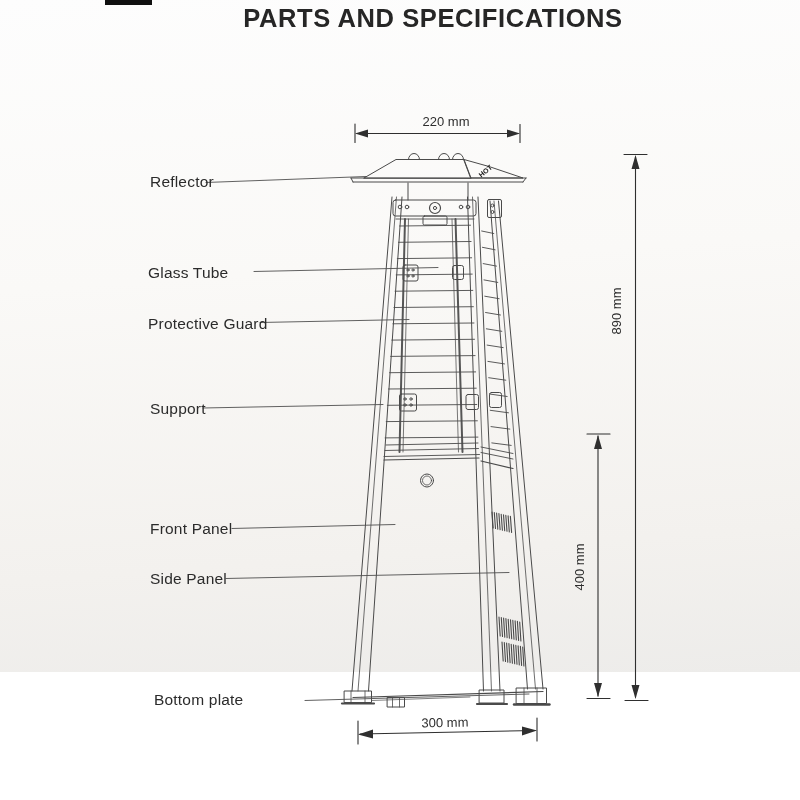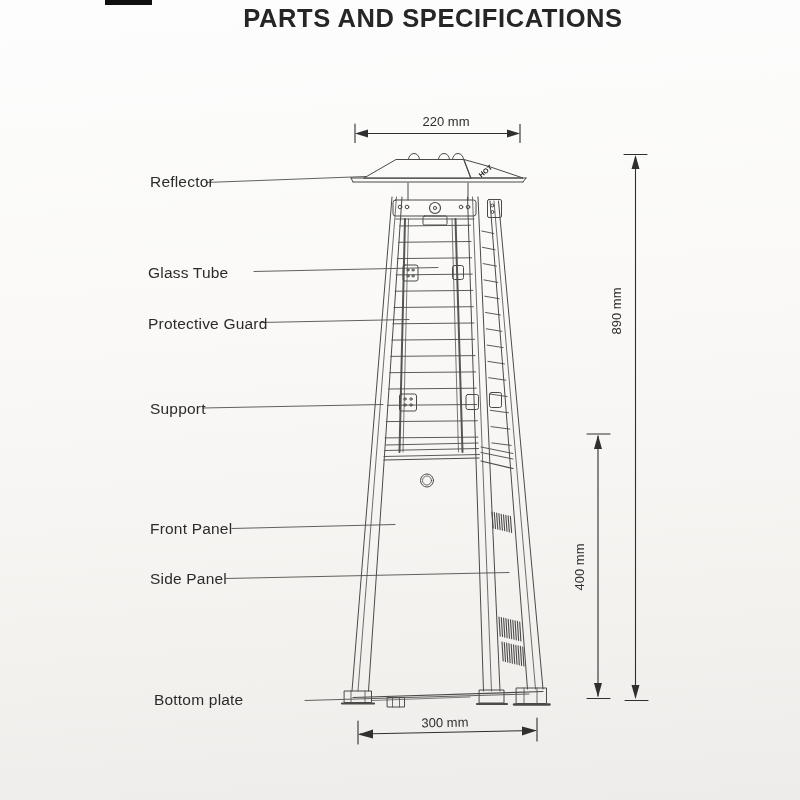--- a/index.html
+++ b/index.html
@@ -2,21 +2,21 @@
 <html><head>
 <meta charset="utf-8">
 <style>
   html,body{margin:0;padding:0;}
   body{
     width:800px;height:800px;overflow:hidden;
     font-family:"Liberation Sans", sans-serif;
     background:#ffffff;
   }
   .page{
-    position:relative;width:800px;height:800px;
+    position:relative;width:800px;height:672px;
     background:linear-gradient(176deg,#fdfdfd 0%,#faf9f7 40%,#f3f1ee 80%,#edecea 100%);
   }
   .corner-mark{
     position:absolute;left:105px;top:0;width:47px;height:5px;background:#101010;
   }
   h1.title{
     position:absolute;top:4px;left:0;right:0;margin:0;
     text-align:center;transform:translateX(33px);
     font-size:25.5px;font-weight:bold;letter-spacing:0.6px;color:#262626;
   }

